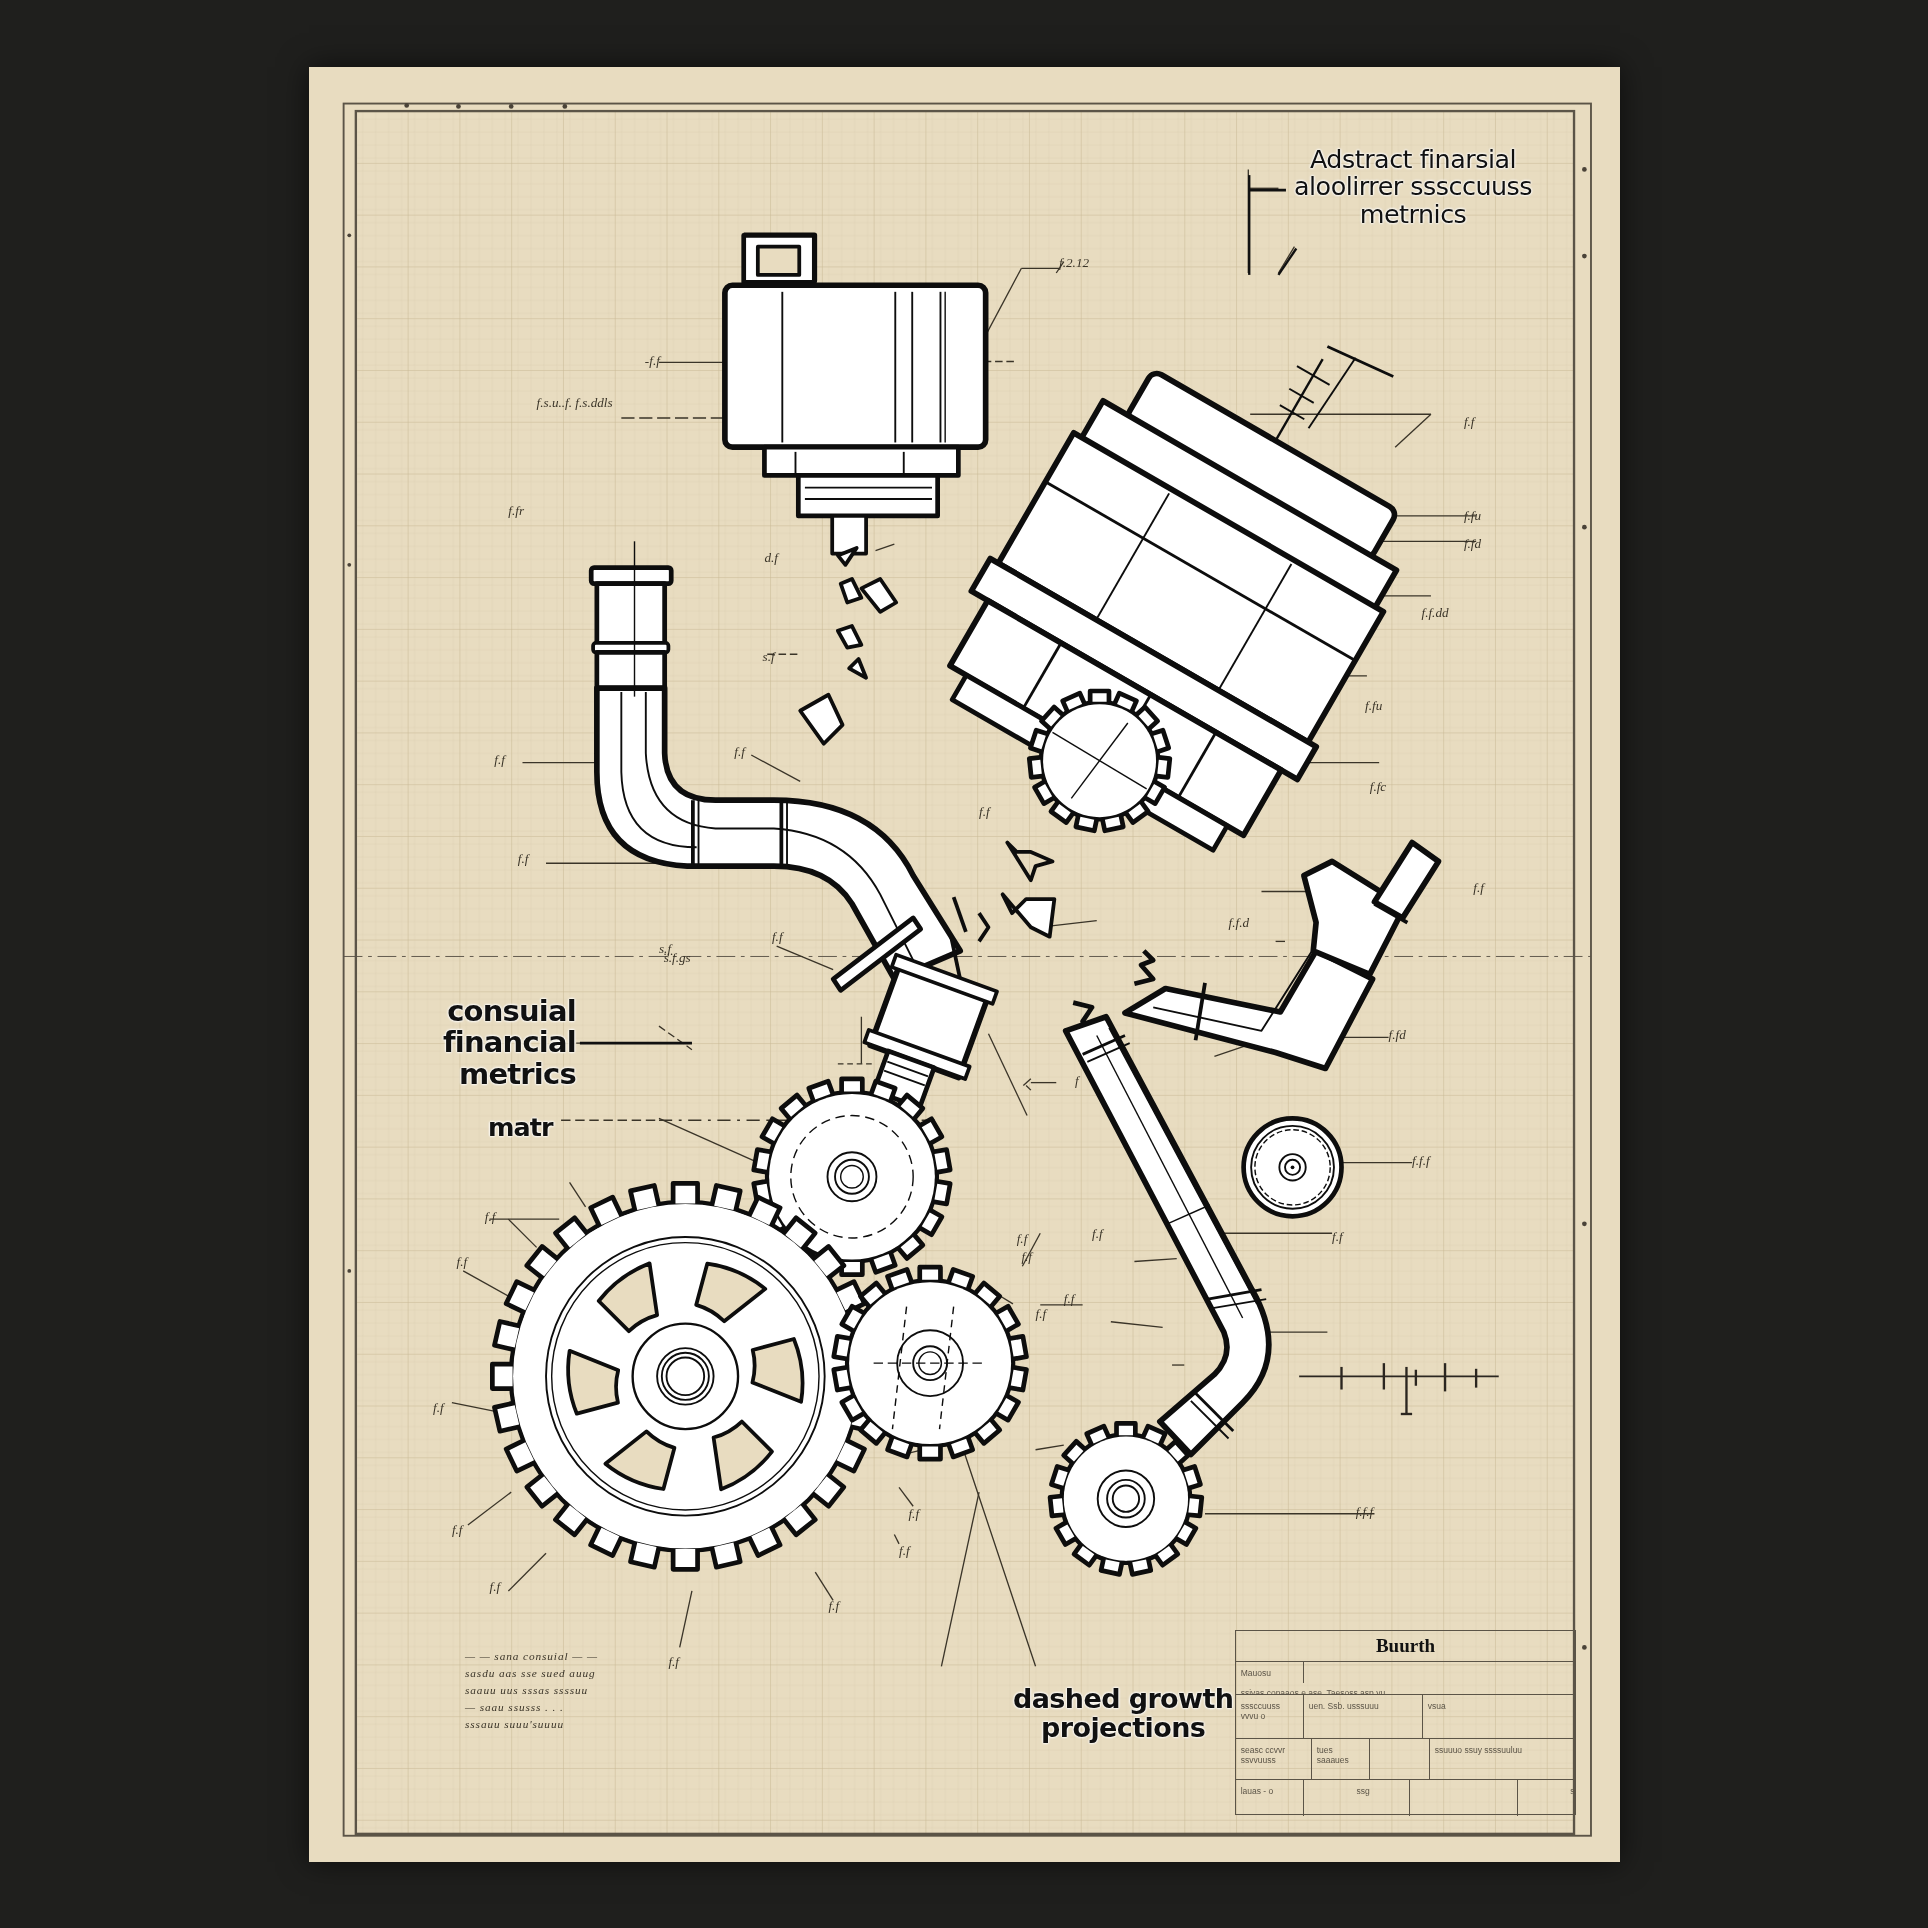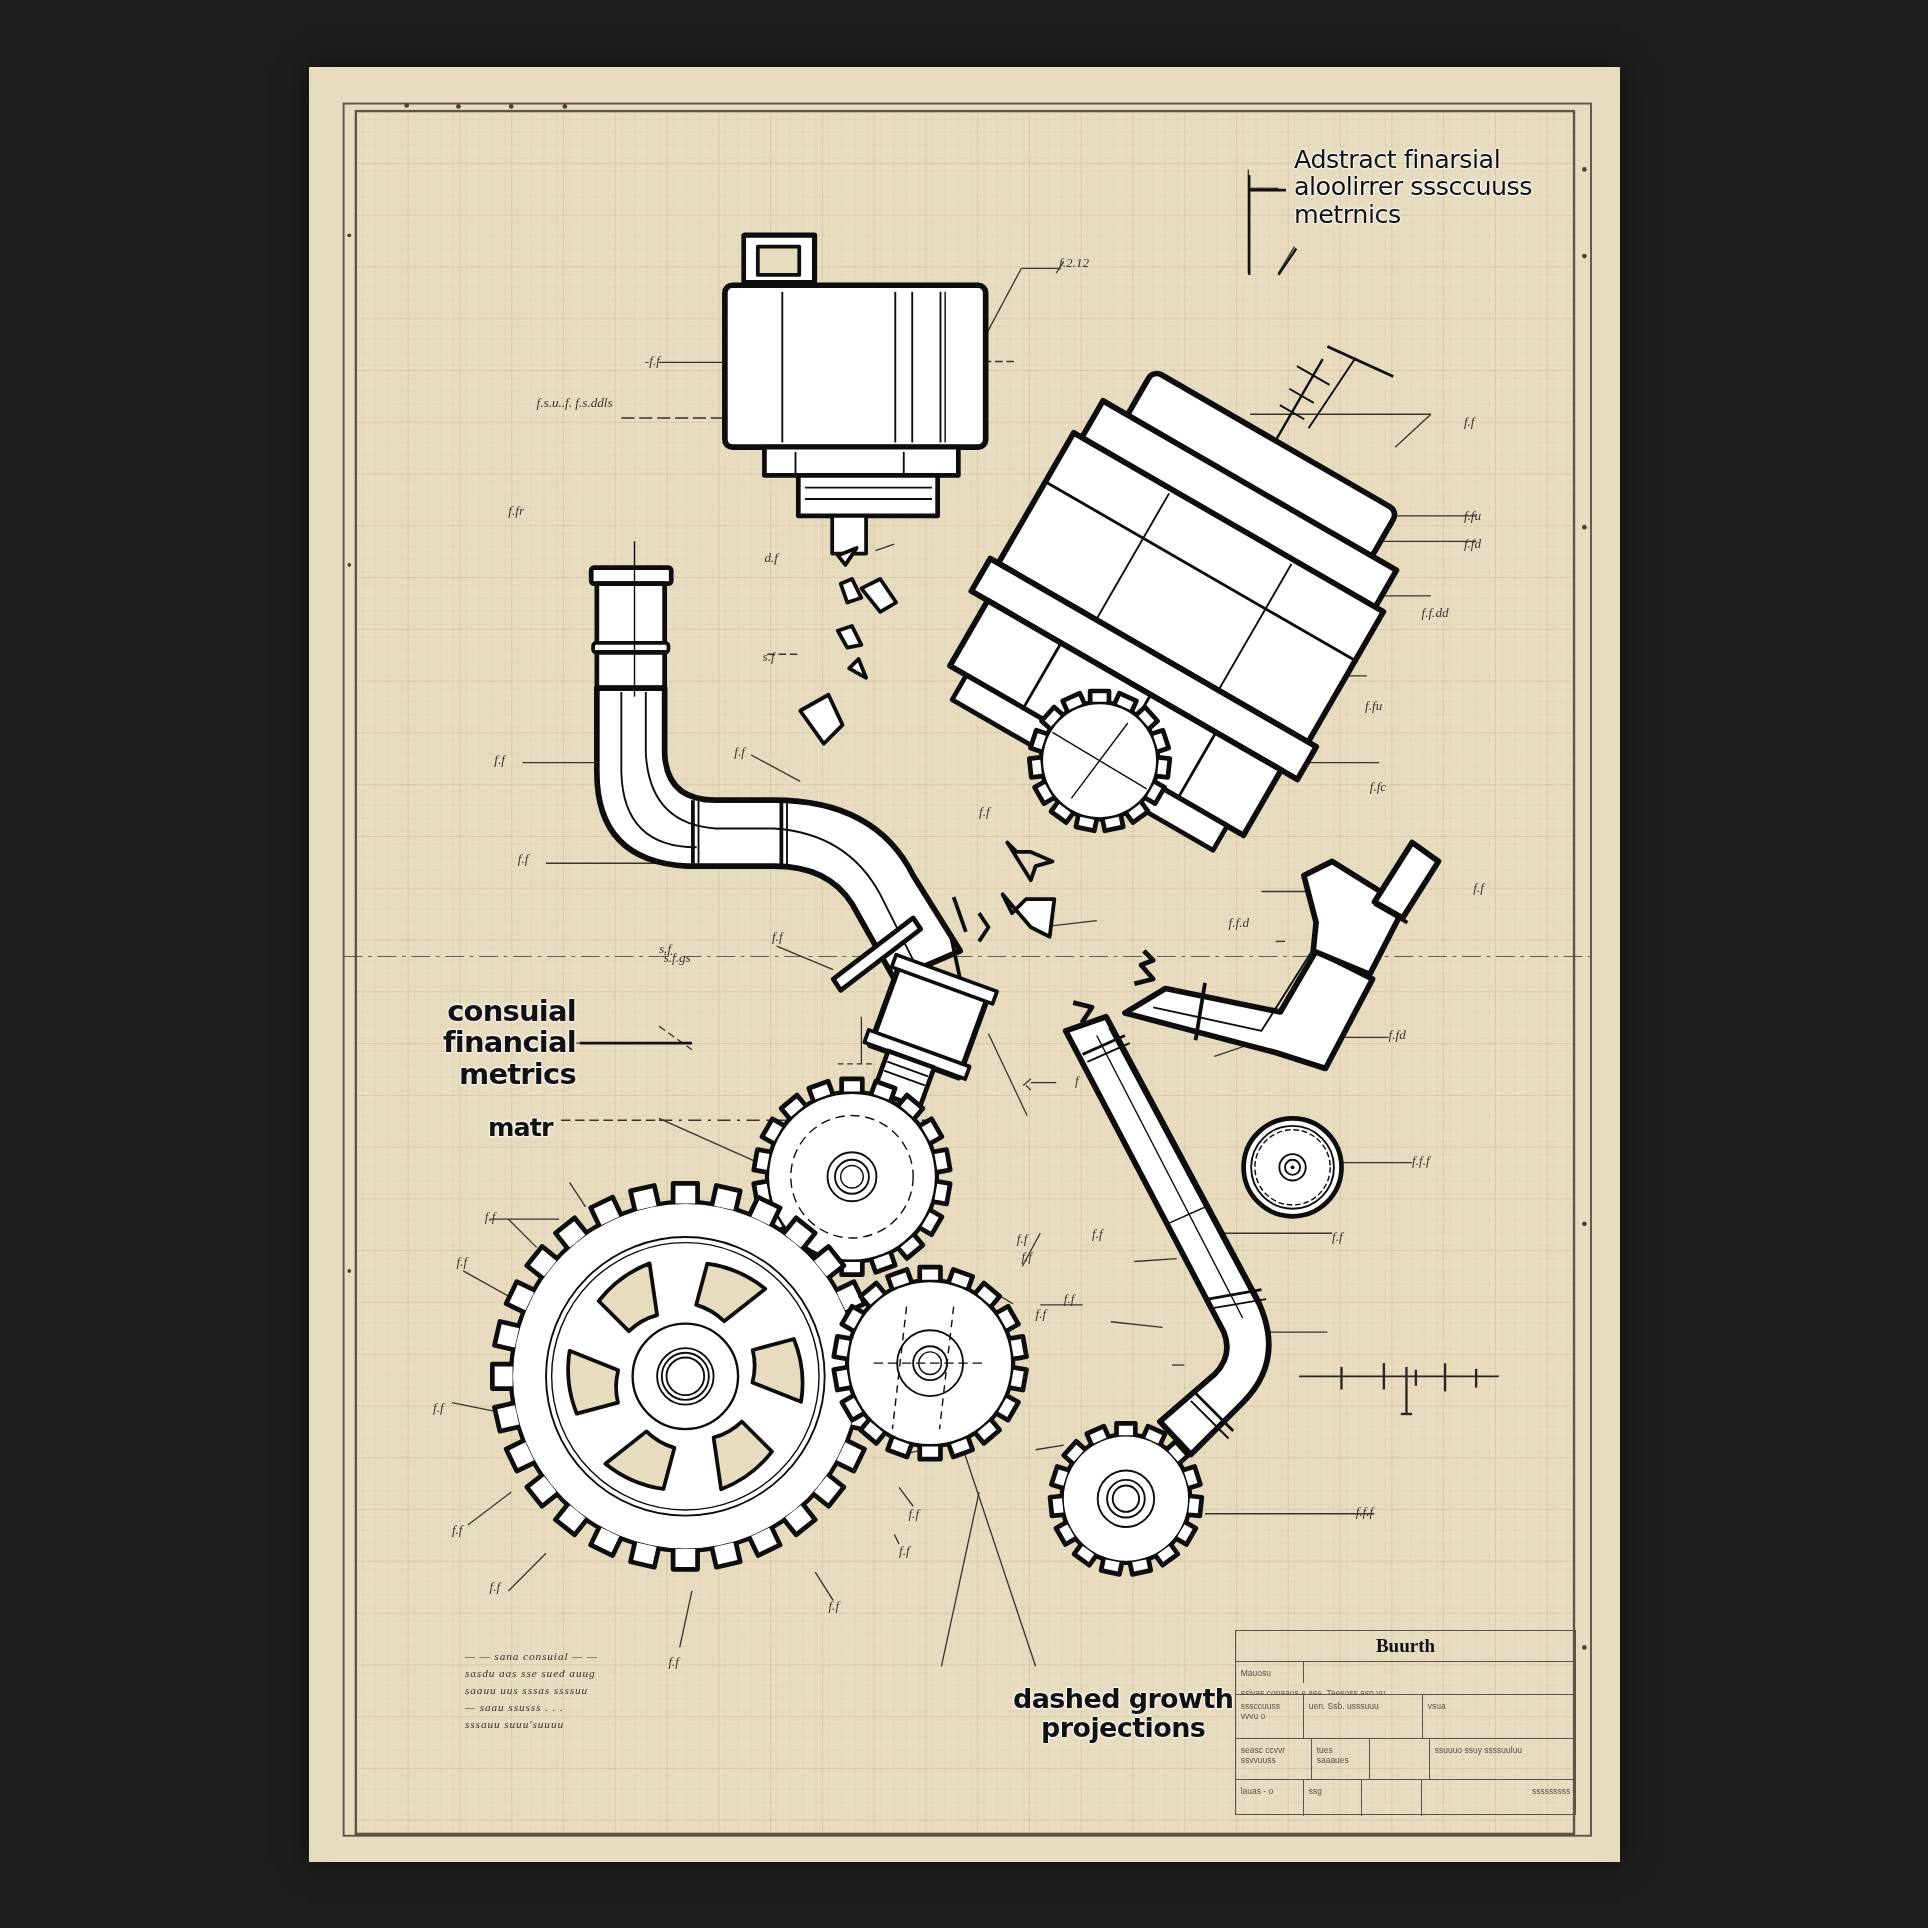--- a/index.html
+++ b/index.html
@@ -18,20 +18,21 @@
     box-shadow: 0 0 28px rgba(0,0,0,0.6);
   }
   svg.drawing { position: absolute; left: 0; top: 0; width: 1928px; height: 1928px; }
   .label {
     position: absolute;
     font-family: "DejaVu Sans", sans-serif;
     font-weight: bold;
     color: #111;
     line-height: 1.08;
     text-shadow: 0 0 2.8px #fff, 0 0 2.8px #fff, 0 0 1.9px #fff;
+    text-align: center;
   }
   .label-tr { left: 1294px; top: 146px; font-size: 25.4px; font-weight: normal; letter-spacing: -0.5px; }
   .label-tr span { display: block; }
   .label-left { left: 443px; top: 996px; font-size: 29px; text-align: right; letter-spacing: -0.8px; }
   .label-left span { display: block; }
   .label-matr { left: 488px; top: 1114px; font-size: 25.4px; letter-spacing: -0.9px; }
   .label-dash { left: 1013px; top: 1684px; font-size: 27px; text-align: center; letter-spacing: -0.6px; }
   .label-dash span { display: block; }
   .title-block {
     position: absolute;
@@ -41,21 +42,21 @@
     box-sizing: border-box;
     font-family: "Liberation Sans", sans-serif;
     color: #5b5447;
   }
   .tb-title {
     height: 30px; border-bottom: 1.9px solid #5b5447;
     text-align: center; font-weight: bold; font-size: 19px; line-height: 30px;
     color: #111; font-family: Liberation Serif, serif;
   }
   .tb-row { display: flex; border-bottom: 1.9px solid #5b5447; font-size: 8.5px; }
-  .tb-row:last-child { border-bottom: none; }
+  .tb-row:last-child { border-bottom: none; gap: 48px; }
   .tb-cell { border-right: 1.9px solid #5b5447; padding: 5.6px 4.7px; box-sizing: border-box; overflow: hidden; white-space: nowrap; }
   .tb-cell:last-child { border-right: none; }
   .handwritten {
     position: absolute;
     font-family: "Liberation Serif", serif;
     font-style: italic;
     color: #3a3428;
     font-size: 11.3px;
     line-height: 17px;
   }

